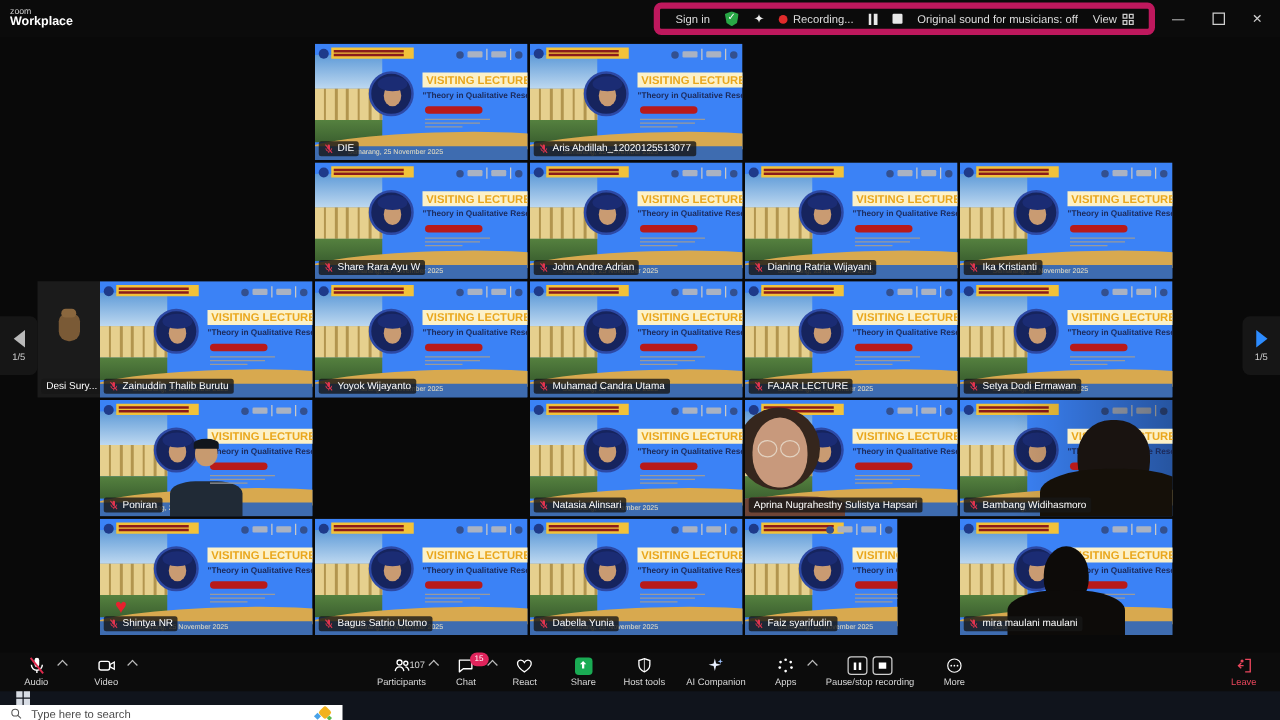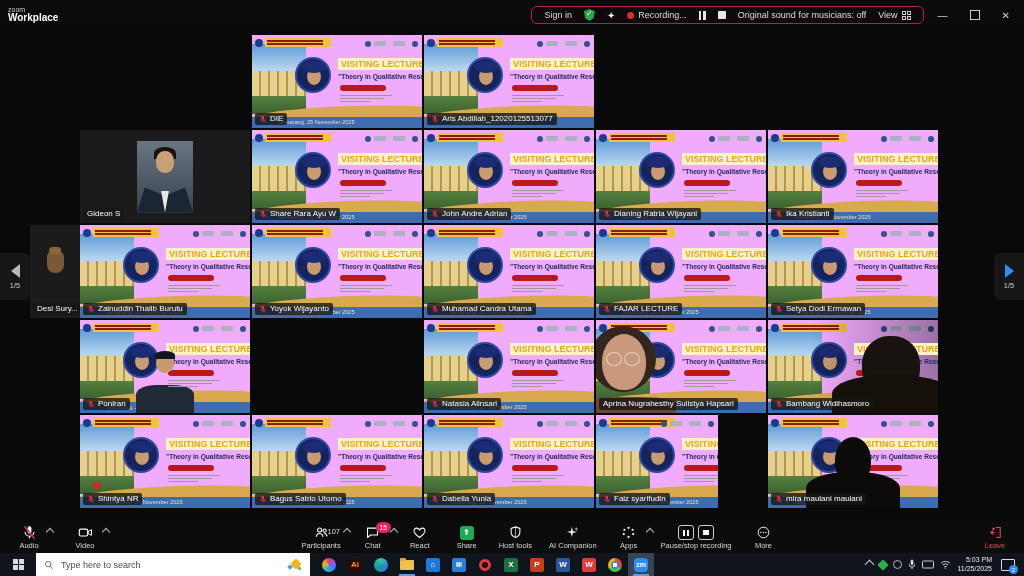--- a/index.html
+++ b/index.html
@@ -7,21 +7,21 @@
        font-family:"Liberation Sans",sans-serif;-webkit-font-smoothing:antialiased;}
   .app{position:absolute;inset:0;background:#0a0a0a;}
 
   
   .titlebar{position:absolute;top:0;left:0;right:0;height:30px;background:#0b0b0b;
             display:flex;align-items:center;color:#ddd;font-size:9px;}
   .appname{margin-left:8px;line-height:1.05;}
   .appname .l1{font-size:7px;color:#cfcfcf;}
   .appname .l2{font-size:10px;font-weight:bold;color:#fff;}
   .tb-cluster{margin-left:auto;display:flex;align-items:center;gap:12px;
-              border:1px solid #be185d;border-radius:6px;padding:2px 12px;margin-right:14px;}
+              border:5px solid #be185d;border-radius:6px;padding:2px 12px;margin-right:14px;}
   .tb-item{display:flex;align-items:center;gap:4px;cursor:default;}
   .dot-red{width:7px;height:7px;border-radius:50%;background:#e02b2b;display:inline-block;}
   .shield{width:11px;height:12px;background:#28a745;clip-path:polygon(50% 0,100% 18%,88% 78%,50% 100%,12% 78%,0 18%);
           display:inline-block;position:relative;}
   .shield::after{content:"✓";position:absolute;left:2px;top:0px;font-size:8px;color:#fff;}
   .spark-w{color:#eee;font-size:10px;}
   .bars{display:inline-flex;gap:2px;}
   .bars i{width:2.5px;height:9px;background:#e8e8e8;display:inline-block;}
   .stopsq{width:8px;height:8px;background:#e8e8e8;display:inline-block;border-radius:1px;}
   .gridico{display:inline-grid;grid-template-columns:4px 4px;grid-gap:1px;}
@@ -35,21 +35,21 @@
   .tile.active{border:2px solid #23c763;}
   .nlabel{position:absolute;left:3px;bottom:3px;display:flex;align-items:center;gap:3px;
           background:rgba(22,22,22,.8);color:#fff;font-size:8px;line-height:1;
           padding:2px 4px;border-radius:2px;max-width:94%;white-space:nowrap;overflow:hidden;z-index:9;}
   .mic8{width:8px;height:8px;flex:0 0 auto;}
   .bigname{position:absolute;inset:0;display:flex;align-items:center;justify-content:center;
            color:#fff;font-size:14px;font-weight:bold;letter-spacing:.3px;}
   .heart{position:absolute;left:12px;bottom:13px;font-size:16px;color:#e8202e;z-index:8;}
 
   
-  .poster{position:absolute;inset:0;background:#f0abfc;}
+  .poster{position:absolute;inset:0;background:#3b82f6;}
   .p-photo{position:absolute;left:0;top:9px;width:54px;height:70px;overflow:hidden;}
   .p-sky{height:38%;background:linear-gradient(#5f9bd8,#bdd8f0);}
   .p-bldg{height:36%;background:repeating-linear-gradient(90deg,#e6d08e 0 7px,#b2954e 7px 9px),#dcc47c;}
   .p-trees{height:26%;background:linear-gradient(#55813f,#3c6130);}
   .p-banner{position:absolute;left:3px;top:3px;display:flex;align-items:center;gap:2px;}
   .p-crest{width:8px;height:8px;border-radius:50%;background:#1e3a8a;}
   .p-ban-y{width:62px;height:9px;background:#f2c23a;display:flex;flex-direction:column;justify-content:center;gap:1px;padding:0 2px;}
   .p-ban-y i{display:block;height:1.6px;background:#8a1b1b;width:90%;}
   .p-logos{position:absolute;right:4px;top:4px;display:flex;align-items:center;gap:3px;}
   .p-logos .lg{width:6px;height:6px;border-radius:50%;background:#33508f;}
@@ -153,21 +153,21 @@
   .share-ic{width:14px;height:14px;border-radius:3px;background:#1aab54;display:flex;align-items:center;justify-content:center;}
   .share-ic svg{width:11px;height:11px;}
   .recbtns{display:flex;gap:4px;height:15px;}
   .recb{width:14px;height:13px;border:1.2px solid #cfcfcf;border-radius:3px;display:flex;align-items:center;justify-content:center;}
   .recb .pb{display:flex;gap:1.5px;}
   .recb .pb i{width:1.8px;height:6px;background:#fff;display:block;}
   .recb .sq{width:5.5px;height:5.5px;background:#fff;display:block;}
 
   
   .taskbar{position:absolute;left:0;right:0;top:553px;height:23px;background:#10141c;
-           display:flex;align-items:flex-start;z-index:40;}
+           display:flex;align-items:flex-start;z-index:40;flex-direction:column;}
   .startbtn{width:36px;height:23px;display:flex;align-items:center;justify-content:center;}
   .winlogo{display:grid;grid-template-columns:5px 5px;grid-gap:1px;}
   .winlogo i{width:5px;height:5px;background:#d7dce4;}
   .searchbox{width:274px;height:23px;background:#fff;display:flex;align-items:center;gap:7px;padding:0 8px;box-sizing:border-box;}
   .searchbox .mag{width:10px;height:10px;flex:0 0 auto;}
   .searchbox .ph{font-size:9px;color:#4a4a4a;}
   .sparkle{margin-left:auto;position:relative;width:14px;height:14px;}
   .sparkle .d1{position:absolute;left:4px;top:2px;width:8px;height:8px;background:#f2b21d;transform:rotate(45deg);border-radius:2px;}
   .sparkle .d2{position:absolute;left:0px;top:7px;width:4px;height:4px;background:#4aa3e8;transform:rotate(45deg);}
   .sparkle .d3{position:absolute;left:10px;top:9px;width:3px;height:3px;background:#58b94c;transform:rotate(45deg);}
@@ -321,31 +321,20 @@
         <span class="nlabel">
           <svg class="mic8" viewBox="0 0 24 24">
             <rect x="9" y="2" width="6" height="12" rx="3" fill="#e2344f"></rect>
             <path d="M5 11a7 7 0 0 0 14 0" stroke="#e2344f" stroke-width="2.2" fill="none"></path>
             <line x1="12" y1="18" x2="12" y2="22" stroke="#e2344f" stroke-width="2.2"></line>
             <line x1="4" y1="2" x2="20" y2="22" stroke="#e2344f" stroke-width="2.4"></line>
           </svg>
           <span>Aris Abdillah_12020125513077</span>
         </span>
       </div>
-      <div class="tile" style="left: 80px; top: 100px; width: 170px; height: 93px;">
-        <div class="g-card">
-          <div class="g-hair"></div>
-          <div class="g-face"></div>
-          <div class="g-suit"></div>
-          <div class="g-shirt"></div>
-        </div>
-        <span class="nlabel">
-          <span>Gideon S</span>
-        </span>
-      </div>
       <div class="tile" style="left: 252px; top: 100px; width: 170px; height: 93px;">
         <div class="poster">
           <div class="p-photo">
             <div class="p-sky"></div>
             <div class="p-bldg"></div>
             <div class="p-trees"></div>
           </div>
           <div class="p-banner">
             <span class="p-crest"></span>
             <span class="p-ban-y">

